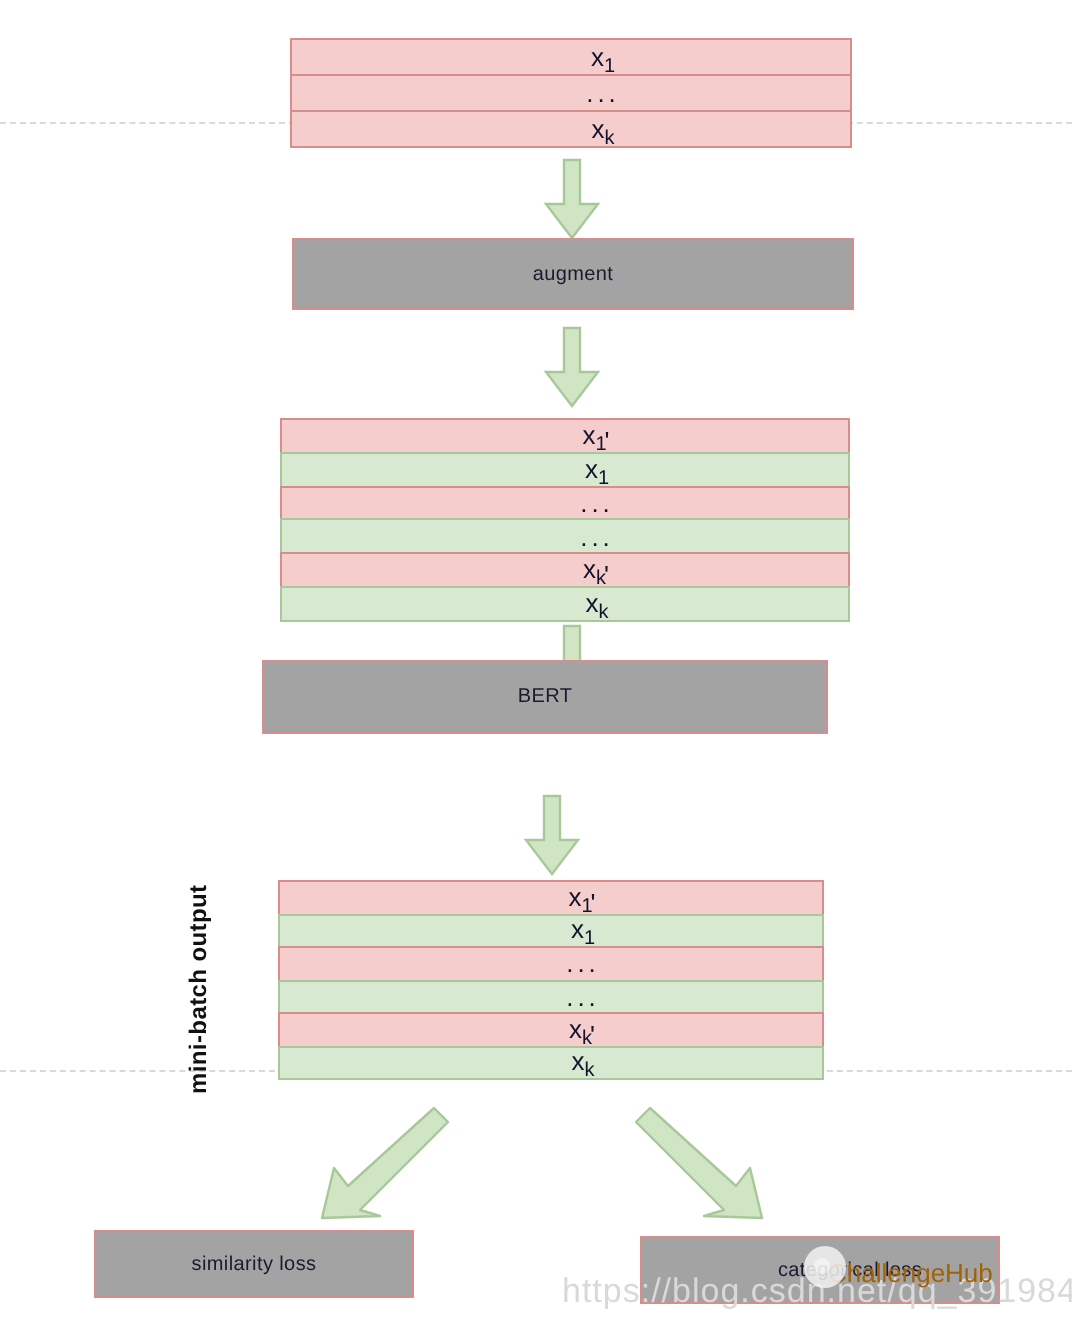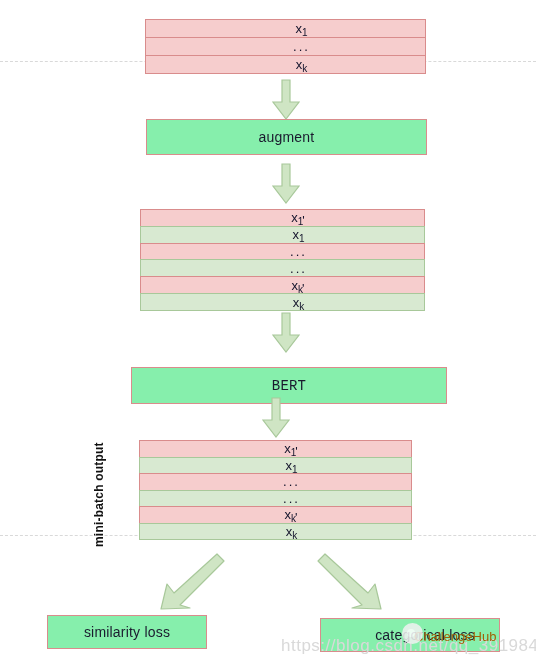--- a/index.html
+++ b/index.html
@@ -18,26 +18,26 @@
     position:absolute;
     height:0;
     border-top:1px dashed #d9d9d9;
   }
 
   
   .box{
     position:absolute;
     box-sizing:border-box;
     border:1px solid #d98c8c;
-    background:#86efac;
+    background:#a3a3a3;
     display:flex;
     align-items:center;
     justify-content:center;
     color:#1a1a2e;
-    font-size:14px;
+    font-size:10px;
     letter-spacing:.2px;
   }
 
   
   .stack{
     position:absolute;
     box-sizing:border-box;
     display:flex;
     flex-direction:column;
   }
@@ -184,21 +184,21 @@
       <span class="lbl">x<sub>k</sub></span>
     </div>
   </div>
 
   <div class="arrow" style="left:271px;top:313px;">
     <svg width="30" height="40" viewBox="0 0 30 40">
       <polygon points="11,0 19,0 19,22 28,22 15,39 2,22 11,22" fill="#cfe5c4" stroke="#a8c89a" stroke-width="1.2"></polygon>
     </svg>
   </div>
 
-  <div class="box" style="left:131px;top:367px;width:316px;height:37px;font-family:Liberation Mono, monospace;">
+  <div class="box" style="left:131px;top:330px;width:283px;height:37px;">
     <span>BERT</span>
   </div>
 
   <div class="arrow" style="left:261px;top:398px;">
     <svg width="30" height="40" viewBox="0 0 30 40">
       <polygon points="11,0 19,0 19,22 28,22 15,39 2,22 11,22" fill="#cfe5c4" stroke="#a8c89a" stroke-width="1.2"></polygon>
     </svg>
   </div>
 
   <div class="stack" style="left:139px;top:440px;width:273px;height:100px;">

